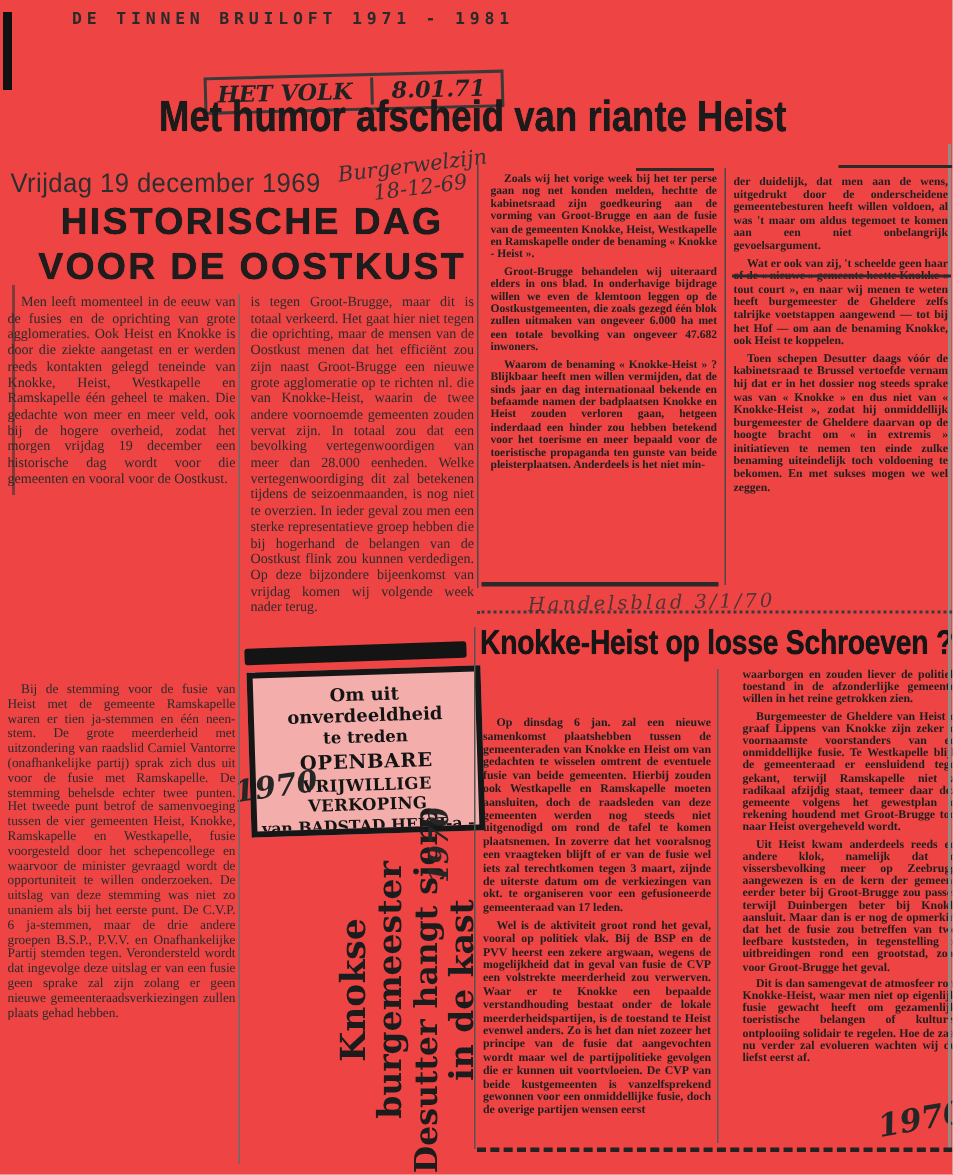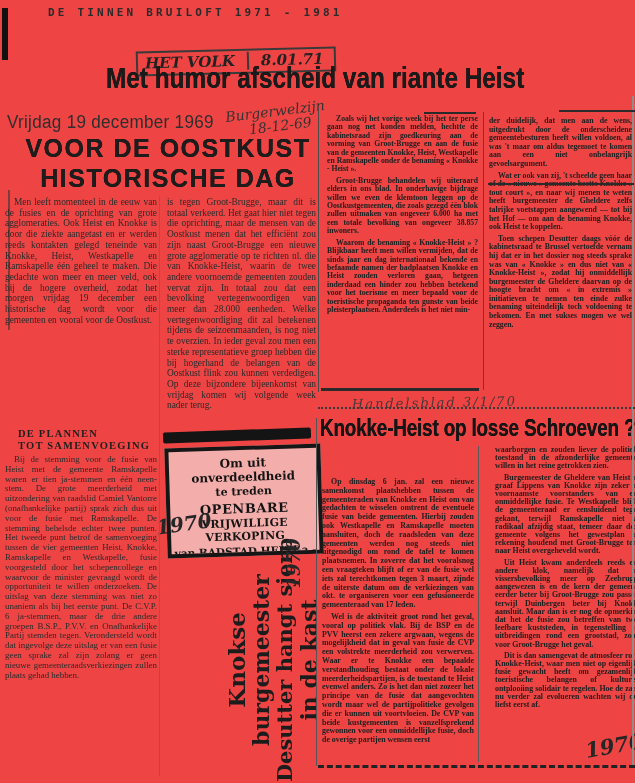--- a/index.html
+++ b/index.html
@@ -96,40 +96,36 @@
     <span class="src-date">8.01.71</span>
   </div>
 
   <div class="headline1">Met humor afscheid van riante Heist</div>
   <div class="dateline">Vrijdag 19 december 1969</div>
   <div class="note-bw hand">
     <span>Burgerwelzijn</span>
     <span class="bw2">18-12-69</span>
   </div>
   <div class="subhead">
+    <div>HISTORISCHE DAG</div>
     <div>VOOR DE OOSTKUST</div>
-    <div>HISTORISCHE DAG</div>
   </div>
 
   <div class="jtxt colA1a">
     <p>Men leeft momenteel in de eeuw van de fusies en de oprichting van grote agglomeraties. Ook Heist en Knokke is door die ziekte aangetast en er werden reeds kontakten gelegd teneinde van Knokke, Heist, Westkapelle en Ramskapelle één geheel te maken. Die gedachte won meer en meer veld, ook bij de hogere overheid, zodat het morgen vrijdag 19 december een historische dag wordt voor die gemeenten en vooral voor de Oostkust.</p>
-  </div>
-  <div class="sect-head">
-    <div>DE PLANNEN</div>
-    <div>TOT SAMENVOEGING</div>
   </div>
   <div class="jtxt colA1b">
     <p>Bij de stemming voor de fusie van Heist met de gemeente Ramskapelle waren er tien ja-stemmen en één neen-stem. De grote meerderheid met uitzondering van raadslid Camiel Vantorre (onafhankelijke partij) sprak zich dus uit voor de fusie met Ramskapelle. De stemming behelsde echter twee punten. Het tweede punt betrof de samenvoeging tussen de vier gemeenten Heist, Knokke, Ramskapelle en Westkapelle, fusie voorgesteld door het schepencollege en waarvoor de minister gevraagd wordt de opportuniteit te willen onderzoeken. De uitslag van deze stemming was niet zo unaniem als bij het eerste punt. De C.V.P. 6 ja-stemmen, maar de drie andere groepen B.S.P., P.V.V. en Onafhankelijke Partij stemden tegen. Verondersteld wordt dat ingevolge deze uitslag er van een fusie geen sprake zal zijn zolang er geen nieuwe gemeenteraadsverkiezingen zullen plaats gehad hebben.</p>
   </div>
   <div class="jtxt colA2">
     <p class="cont">is tegen Groot-Brugge, maar dit is totaal verkeerd. Het gaat hier niet tegen die oprichting, maar de mensen van de Oostkust menen dat het efficiënt zou zijn naast Groot-Brugge een nieuwe grote agglomeratie op te richten nl. die van Knokke-Heist, waarin de twee andere voornoemde gemeenten zouden vervat zijn. In totaal zou dat een bevolking vertegenwoordigen van meer dan 28.000 eenheden. Welke vertegenwoordiging dit zal betekenen tijdens de seizoenmaanden, is nog niet te overzien. In ieder geval zou men een sterke representatieve groep hebben die bij hogerhand de belangen van de Oostkust flink zou kunnen verdedigen. Op deze bijzondere bijeenkomst van vrijdag komen wij volgende week nader terug.</p>
   </div>
   <div class="jtxt colA3">
     <p>Zoals wij het vorige week bij het ter perse gaan nog net konden melden, hechtte de kabinetsraad zijn goedkeuring aan de vorming van Groot-Brugge en aan de fusie van de gemeenten Knokke, Heist, Westkapelle en Ramskapelle onder de benaming « Knokke - Heist ».</p>
-    <p>Groot-Brugge behandelen wij uiteraard elders in ons blad. In onderhavige bijdrage willen we even de klemtoon leggen op de Oostkustgemeenten, die zoals gezegd één blok zullen uitmaken van ongeveer 6.000 ha met een totale bevolking van ongeveer 38.857 inwoners.</p>
+    <p>Groot-Brugge behandelen wij uiteraard elders in ons blad. In onderhavige bijdrage willen we even de klemtoon leggen op de Oostkustgemeenten, die zoals gezegd één blok zullen uitmaken van ongeveer 6.000 ha met een totale bevolking van ongeveer 47.682 inwoners.</p>
     <p>Waarom de benaming « Knokke-Heist » ? Blijkbaar heeft men willen vermijden, dat de sinds jaar en dag internationaal bekende en befaamde namen der badplaatsen Knokke en Heist zouden verloren gaan, hetgeen inderdaad een hinder zou hebben betekend voor het toerisme en meer bepaald voor de toeristische propaganda ten gunste van beide pleisterplaatsen. Anderdeels is het niet min-</p>
   </div>
   <div class="jtxt colA4">
     <p class="cont">der duidelijk, dat men aan de wens, uitgedrukt door de onderscheidene gemeentebesturen heeft willen voldoen, al was 't maar om aldus tegemoet te komen aan een niet onbelangrijk gevoelsargument.</p>
     <p>Wat er ook van zij, 't scheelde geen haar of de « nieuwe » gemeente heette Knokke « tout court », en naar wij menen te weten heeft burgemeester de Gheldere zelfs talrijke voetstappen aangewend — tot bij het Hof — om aan de benaming Knokke, ook Heist te koppelen.</p>
     <p>Toen schepen Desutter daags vóór de kabinetsraad te Brussel vertoefde vernam hij dat er in het dossier nog steeds sprake was van « Knokke » en dus niet van « Knokke-Heist », zodat hij onmiddellijk burgemeester de Gheldere daarvan op de hoogte bracht om « in extremis » initiatieven te nemen ten einde zulke benaming uiteindelijk toch voldoening te bekomen. En met sukses mogen we wel zeggen.</p>
   </div>
 
   <div class="smudge sm-ad"></div>
   <div class="adbox">

